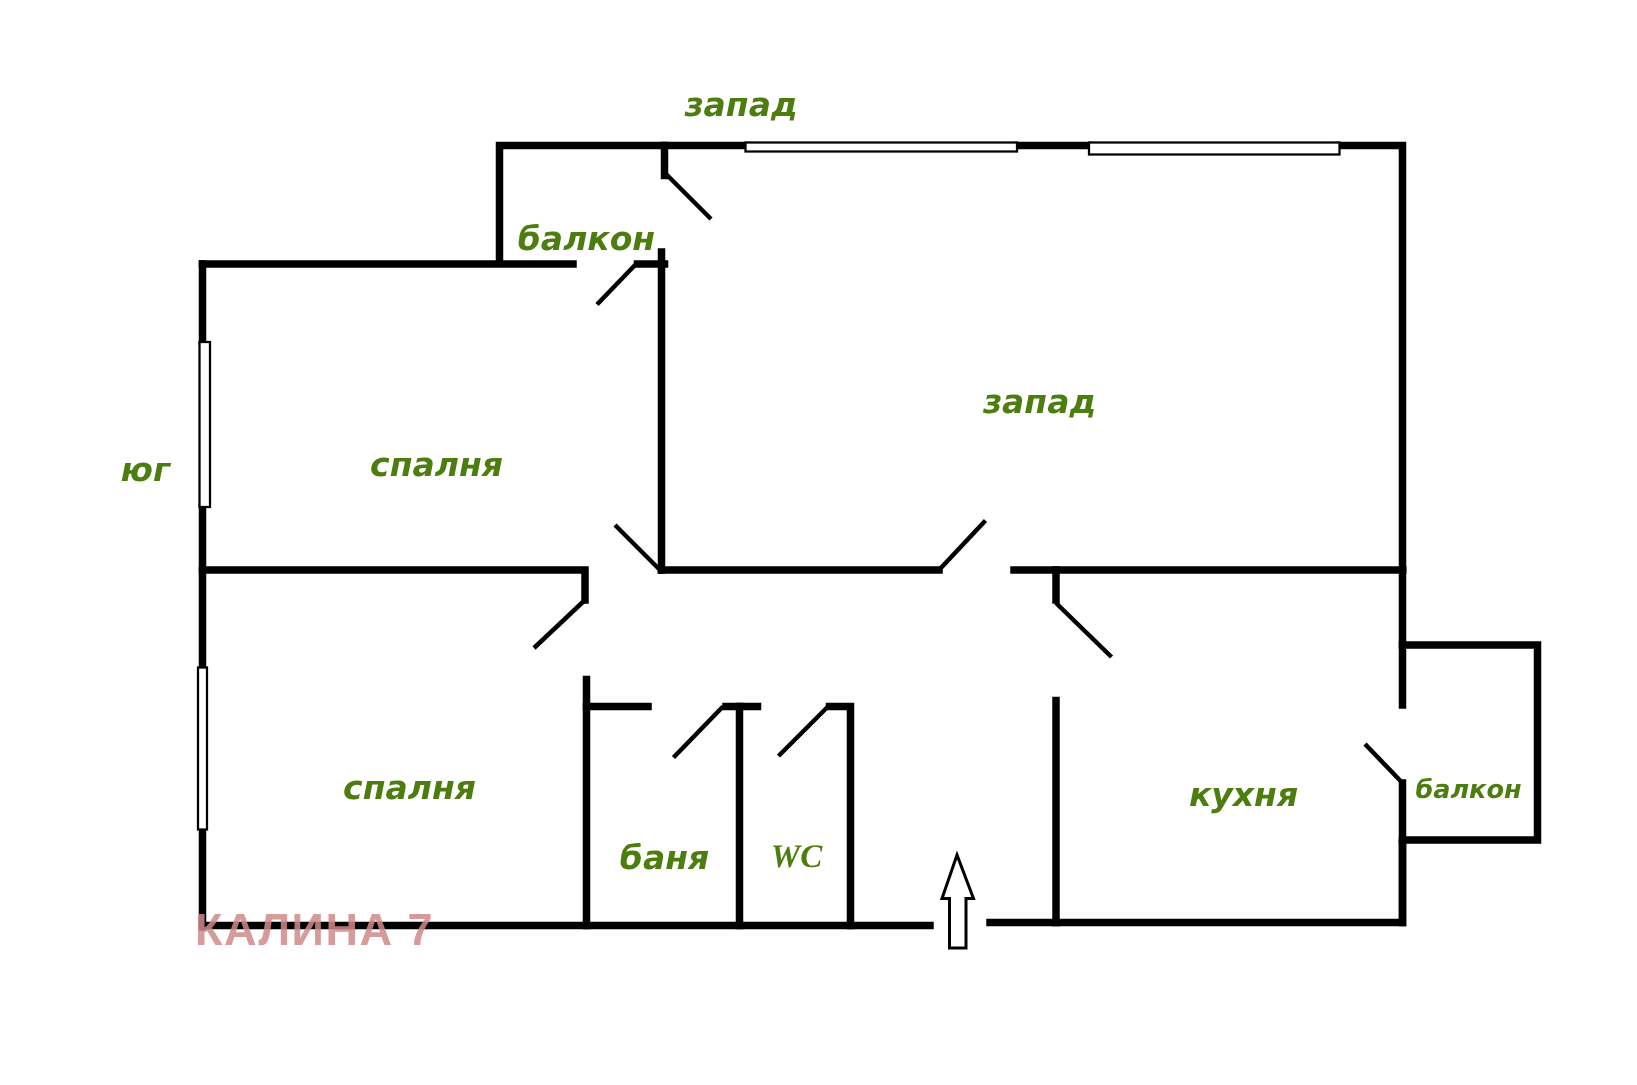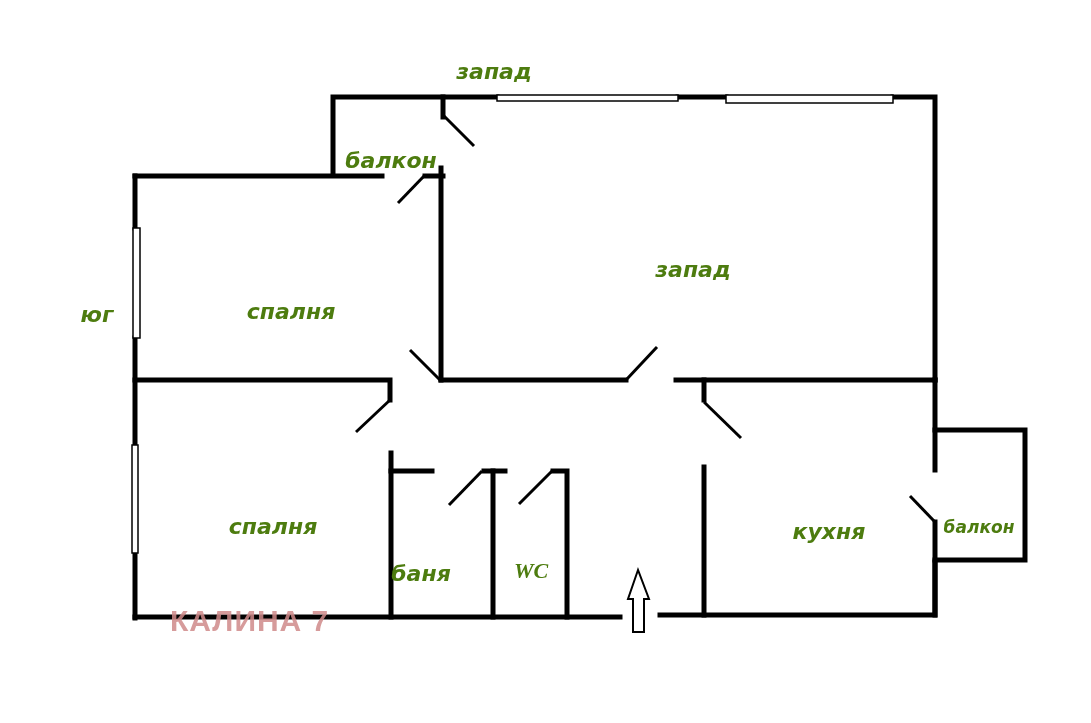--- a/index.html
+++ b/index.html
@@ -4,21 +4,21 @@
 <style>
   html, body { margin: 0; padding: 0; background: #ffffff; }
   body { width: 1091px; height: 723px; position: relative; overflow: hidden; }
   #plan { position: absolute; left: 0; top: 0; width: 1091px; height: 723px; }
   .wall { stroke: #000; stroke-width: 5; stroke-linecap: square; fill: none; }
   .door { stroke: #000; stroke-width: 3; fill: none; }
   .window { fill: #fff; stroke: #000; stroke-width: 1.5; }
   .lbl { position: absolute; font-family: "DejaVu Sans", sans-serif; font-style: italic; font-weight: bold; color: #4d7c0f; white-space: nowrap; transform: translate(-50%, -50%); margin-top: 28px; }
   .lbl.big { font-size: 22px; }
   .lbl.small { font-size: 17px; }
-  .watermark { position: absolute; left: 130px; top: 604px; font-family: "Liberation Sans", sans-serif; font-weight: bold; font-size: 30px; color: #d08a8a; opacity: 0.85; letter-spacing: 1px; white-space: nowrap; margin-left: 40px; }
+  .watermark { position: absolute; left: 130px; top: 604px; font-family: "Liberation Sans", sans-serif; font-weight: bold; font-size: 30px; color: #d08a8a; opacity: 0.85; letter-spacing: 1px; white-space: nowrap; }
 </style>
 </head>
 <body>
 
 <svg id="plan" viewBox="0 0 1091 723" xmlns="http://www.w3.org/2000/svg">
 
   <g>
     <path class="wall" d="M333 175 V97 H497"></path>
     <path class="wall" d="M678 97 H726"></path>
     <path class="wall" d="M893 97 H935 V380"></path>
@@ -78,18 +78,18 @@
   <path d="M638 570 L628 599 L633 599 L633 632 L644 632 L644 599 L649 599 Z" fill="#fff" stroke="#000" stroke-width="2"></path>
 </svg>
 
 <div class="lbl big" style="left:494px; top:43px;">запад</div>
 <div class="lbl big" style="left:97px; top:286px;">юг</div>
 
 <div class="lbl big" style="left:391px; top:132px;">балкон</div>
 <div class="lbl big" style="left:693px; top:241px;">запад</div>
 <div class="lbl big" style="left:291px; top:283px;">спалня</div>
 <div class="lbl big" style="left:273px; top:498px;">спалня</div>
-<div class="lbl big" style="left:421px; top:545px;">баня</div>
+<div class="lbl big" style="left:443px; top:545px;">баня</div>
 <div class="lbl big" style="left:531px; top:543px;font-family:Liberation Serif, serif;">WC</div>
 <div class="lbl big" style="left:829px; top:503px;">кухня</div>
 <div class="lbl small" style="left:979px; top:499px;">балкон</div>
 
 <div class="watermark">КАЛИНА 7</div>
 
 </body></html>

